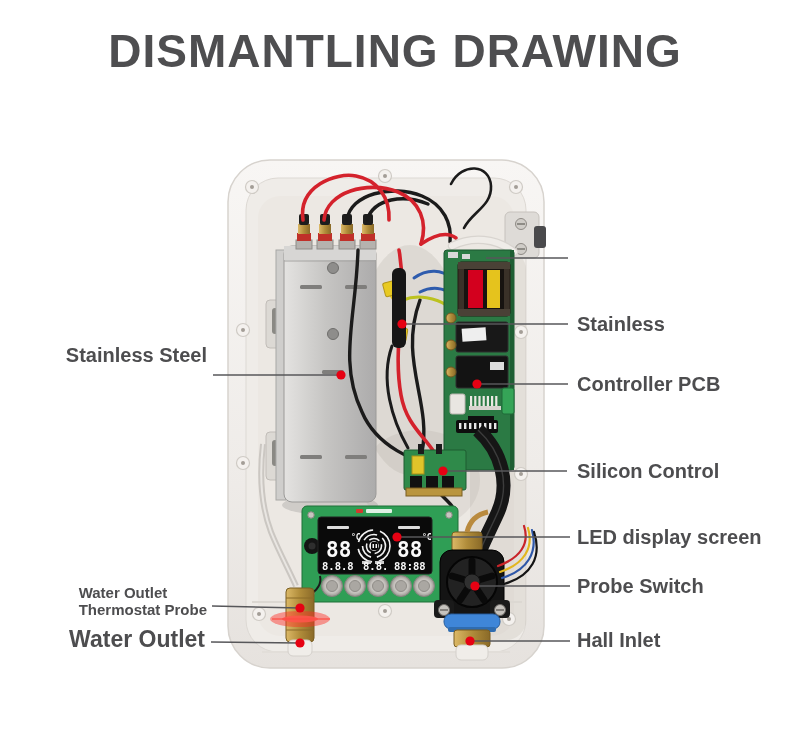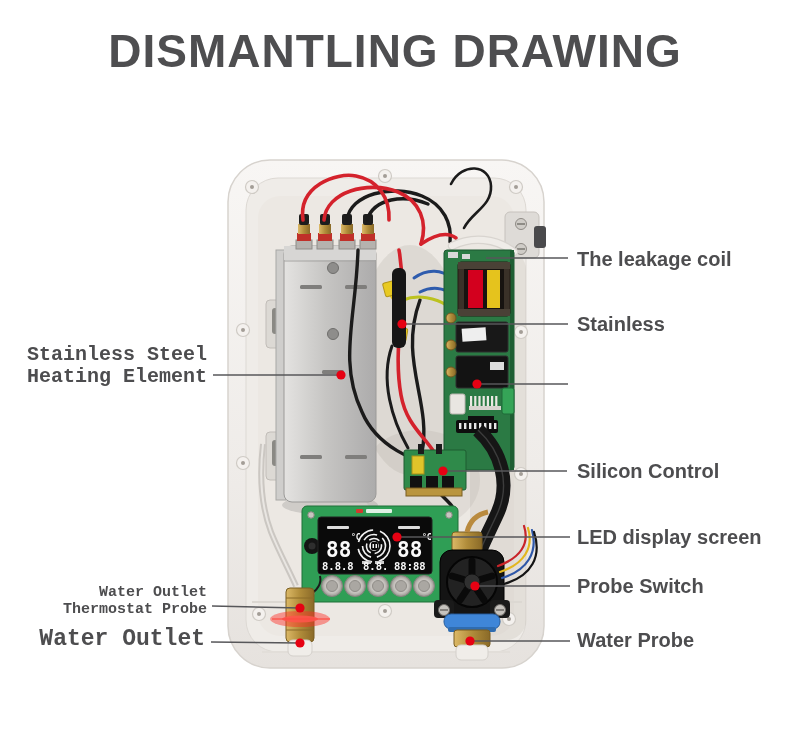--- a/index.html
+++ b/index.html
@@ -3,21 +3,21 @@
 <meta charset="utf-8">
 <style>
   html,body{margin:0;padding:0;background:#ffffff;}
   .page{position:relative;width:790px;height:720px;background:#fff;overflow:hidden;
         font-family:"Liberation Sans",sans-serif;}
   .title{position:absolute;top:24px;left:0;width:790px;text-align:center;
          font-size:46px;font-weight:700;letter-spacing:1px;color:#4e4e50;margin:0;}
   .fig-svg{position:absolute;left:0;top:0;}
   .lbl{position:absolute;font-weight:700;color:#4d4d4f;white-space:nowrap;}
   .lbl-r{left:577px;font-size:20px;line-height:20px;}
-  .lbl-l{text-align:right;font-size:20px;line-height:22px;font-family:Liberation Mono, monospace;}
+  .lbl-l{font-size:20px;line-height:22px;}
   .lbl-sm{font-size:15px;line-height:17px;}
   .lbl-big{font-size:23px;line-height:23px;}
   svg text.seg{font-family:"DejaVu Sans Mono",monospace;font-weight:bold;fill:#fafafa;}
 </style>
 </head>
 <body>
 
 <div class="page">
 
   <h1 class="title">DISMANTLING DRAWING</h1>
@@ -356,30 +356,29 @@
       <circle cx="477" cy="384" r="4.6"></circle>
       <circle cx="443" cy="471" r="4.6"></circle>
       <circle cx="397" cy="537" r="4.6"></circle>
       <circle cx="475" cy="586" r="4.6"></circle>
       <circle cx="300" cy="608" r="4.6"></circle>
       <circle cx="300" cy="643" r="4.6"></circle>
       <circle cx="470" cy="641" r="4.6"></circle>
     </g>
   </svg>
 
-  <div class="lbl lbl-r" style="top:249px">The leakage coil</div>
   <div class="lbl lbl-r" style="top:314px">Stainless</div>
+  <div class="lbl lbl-r" style="top:374px">Controller PCB</div>
   <div class="lbl lbl-r" style="top:527px">LED display screen</div>
   <div class="lbl lbl-r" style="top:461px">Silicon Control</div>
   <div class="lbl lbl-r" style="top:576px">Probe Switch</div>
-  <div class="lbl lbl-r" style="top:630px">Water Probe</div>
+  <div class="lbl lbl-r" style="top:630px">Hall Inlet</div>
 
   <div class="lbl lbl-l" style="top:344px;right:583px">
     <span>Stainless Steel</span><br>
-    <span>Heating Element</span>
   </div>
   <div class="lbl lbl-l lbl-sm" style="top:584px;right:583px">
     <span>Water Outlet</span><br>
     <span>Thermostat Probe</span>
   </div>
   <div class="lbl lbl-l lbl-big" style="top:628px;right:585px">Water Outlet</div>
 
 </div>
 
 </body></html>

